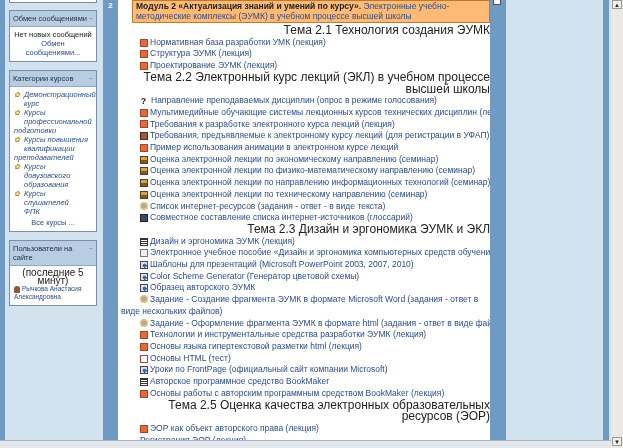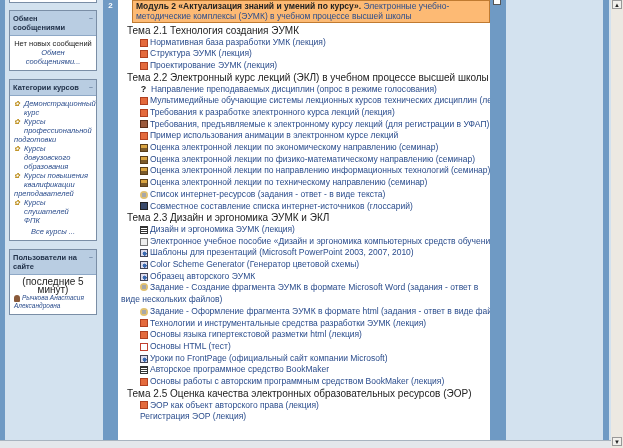--- a/index.html
+++ b/index.html
@@ -9,26 +9,26 @@
     font-family: "Liberation Sans", sans-serif;
     font-size: 8.5px;
     color: #222;
     position: relative;
   }
   .left-strip { position: absolute; left: 0; top: 0; width: 5px; height: 448px; background: #6f9ac4; }
   .sidebar { position: absolute; left: 9px; top: 0; width: 88px; }
   .block { background: #fff; border: 1px solid #7a8ea6; margin-bottom: 8px; }
   .block-header {
     background: #b9cde2; border-bottom: 1px solid #8ea8c6;
-    color: #22324a; font-weight: bold; font-size: 7.5px;
+    color: #22324a; font-weight: normal; font-size: 7.5px;
     padding: 3px 3px; display: flex; justify-content: space-between; align-items: flex-start;
   }
   .block-header .hide-icon { color: #6d85a3; font-size: 7px; }
   .block-content { padding: 3px 4px 4px 4px; font-size: 7.5px; line-height: 9px; }
-  .block-content a { color: #2a4c8c; text-decoration: none; font-style: italic; }
+  .block-content a { color: #2a4c8c; text-decoration: none; }
   .center { text-align: center; }
   .cat-item { display: flex; align-items: flex-start; font-style: italic; }
   .cat-icon { width: 9px; flex: none; color: #b8860b; font-size: 7px; margin-right: 1px; }
   .cat-text { color: #2a4c8c; }
   .top-block-stub { position: absolute; left: 9px; top: -6px; width: 88px; height: 9px; background: #fff; border: 1px solid #7a8ea6; }
 
   .section-col { position: absolute; left: 103px; top: 0; width: 15px; height: 440px; background: #6f9ac4; }
   .section-num { color: #fff; font-weight: bold; font-size: 8px; text-align: center; padding-top: 1px; }
   .content { position: absolute; left: 118px; top: 0; width: 372px; height: 440px; background: #fff; }
   .right-col { position: absolute; left: 490px; top: 0; width: 16px; height: 440px; background: #6f9ac4; }
@@ -38,21 +38,21 @@
   .scrollbar { position: absolute; left: 611px; top: 0; width: 12px; height: 448px; background: #ece9e2; }
   .scroll-btn { position: absolute; left: 1px; width: 10px; height: 9px; background: #f1f0ec; border: 1px solid #999; font-size: 6px; text-align: center; line-height: 8px; color: #222; }
   .bottom-bar { position: absolute; left: 0; top: 440px; width: 611px; height: 8px; background: #e4e8ec; border-top: 1px solid #a8b4c0; }
 
   .module-header {
     background: #fdba74; border: 1px solid #c07a30; margin: 0 0 0 14px;
     padding: 0 4px 1px 3px; font-size: 8.5px; line-height: 10px;
   }
   .module-header b { color: #222; }
   .module-header .desc { color: #2a4c8c; }
-  .topic { padding-left: 9px; line-height: 11.7px; color: #222; font-size: 10px; }
+  .topic { padding-left: 9px; line-height: 11.7px; color: #222; font-size: 12px; text-align: right; }
   .item { padding-left: 22px; line-height: 11.7px; display: flex; align-items: center; white-space: nowrap; }
   .item.wrap { white-space: normal; display: block; padding-left: 3px; text-indent: 19px; }
   .item a, .item span.t { color: #2a4c8c; text-decoration: none; }
   .ico { display: inline-block; width: 8px; height: 8px; margin-right: 2px; flex: none; vertical-align: -1px; text-indent: 0; }
   .ico-pdf { background: #e46a3c; border: 1px solid #b04020; }
   .ico-book { background: #9b5a3c; border: 1px solid #5a2e1a; }
   .ico-quest { font-weight: bold; color: #222; font-size: 9px; width: 7px; height: auto; text-align: center; line-height: 9px; margin-right: 4px; }
   .ico-seminar { background: linear-gradient(#d9a441 50%, #7b5a2a 50%); border: 1px solid #5a3e1a; }
   .ico-assign { background: radial-gradient(circle, #a8a8a8 40%, #e0c070 41%); border-radius: 50%; }
   .ico-gloss { background: #3a4a6a; border: 1px solid #222; }
@@ -89,25 +89,25 @@
       <div class="cat-item">
         <span class="cat-icon">✿</span>
         <span class="cat-text"><span>Демонстрационный</span><br><span>курс</span></span>
       </div>
       <div class="cat-item">
         <span class="cat-icon">✿</span>
         <span class="cat-text"><span>Курсы</span><br><span>профессиональной</span><br><span style="margin-left:-10px;">подготовки</span></span>
       </div>
       <div class="cat-item">
         <span class="cat-icon">✿</span>
+        <span class="cat-text"><span>Курсы повышения</span><br><span>квалификации</span><br><span style="margin-left:-10px;">преподавателей</span></span>
+      </div>
+      <div class="cat-item">
+        <span class="cat-icon">✿</span>
         <span class="cat-text"><span>Курсы довузовского</span><br><span>образования</span></span>
-      </div>
-      <div class="cat-item">
-        <span class="cat-icon">✿</span>
-        <span class="cat-text"><span>Курсы повышения</span><br><span>квалификации</span><br><span style="margin-left:-10px;">преподавателей</span></span>
       </div>
       <div class="cat-item">
         <span class="cat-icon">✿</span>
         <span class="cat-text"><span>Курсы слушателей</span><br><span>ФПК</span></span>
       </div>
       <div class="center" style="margin-top:2px;">
         <a href="#">Все курсы ...</a>
       </div>
     </div>
   </div>

